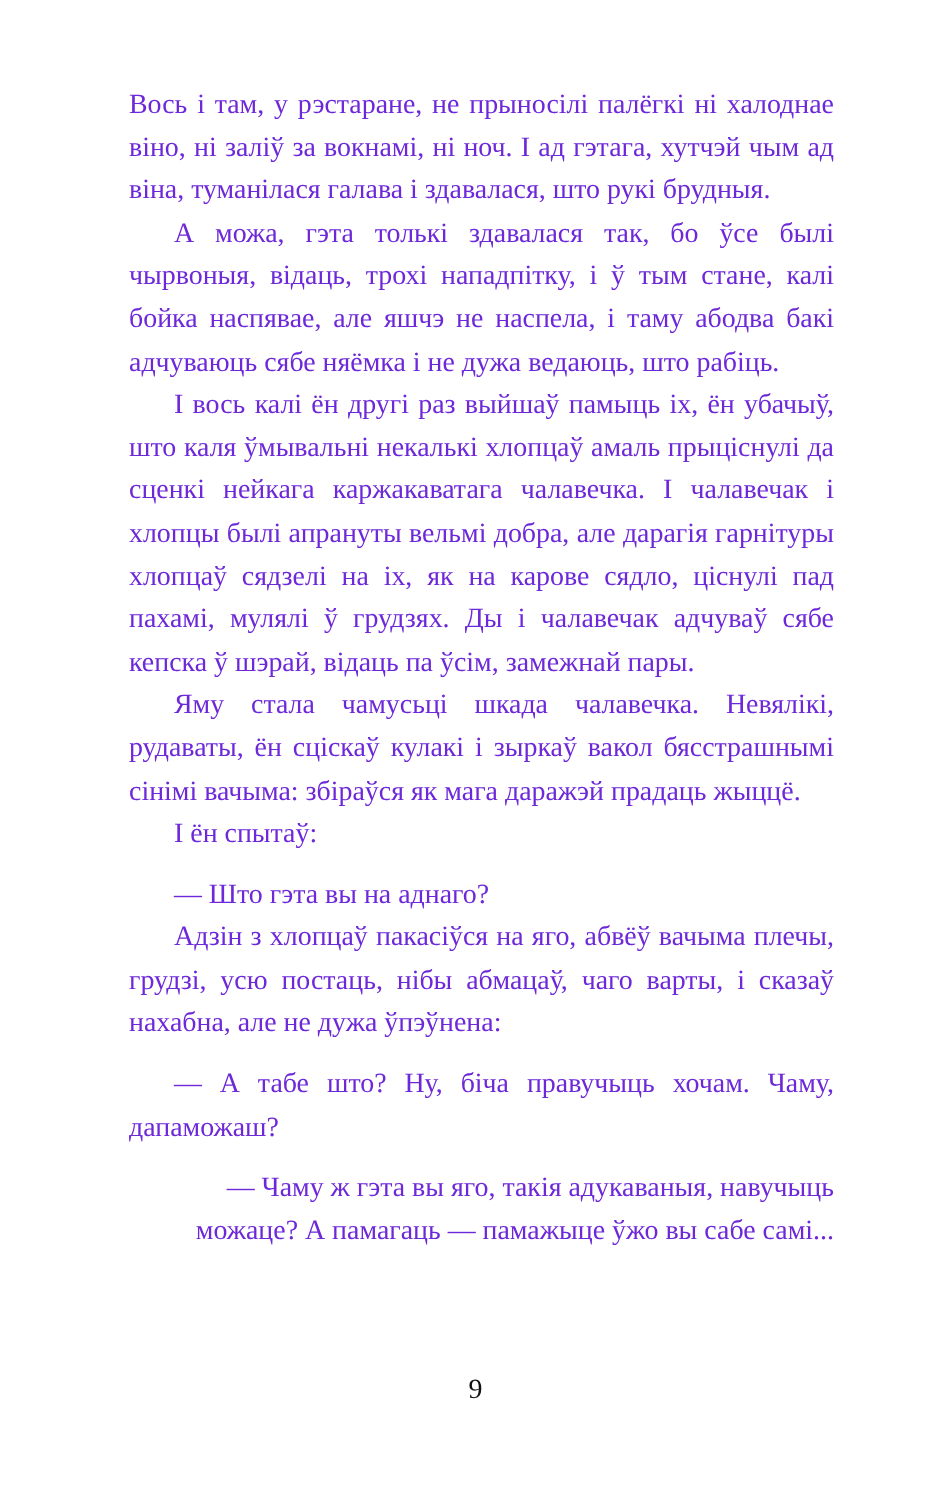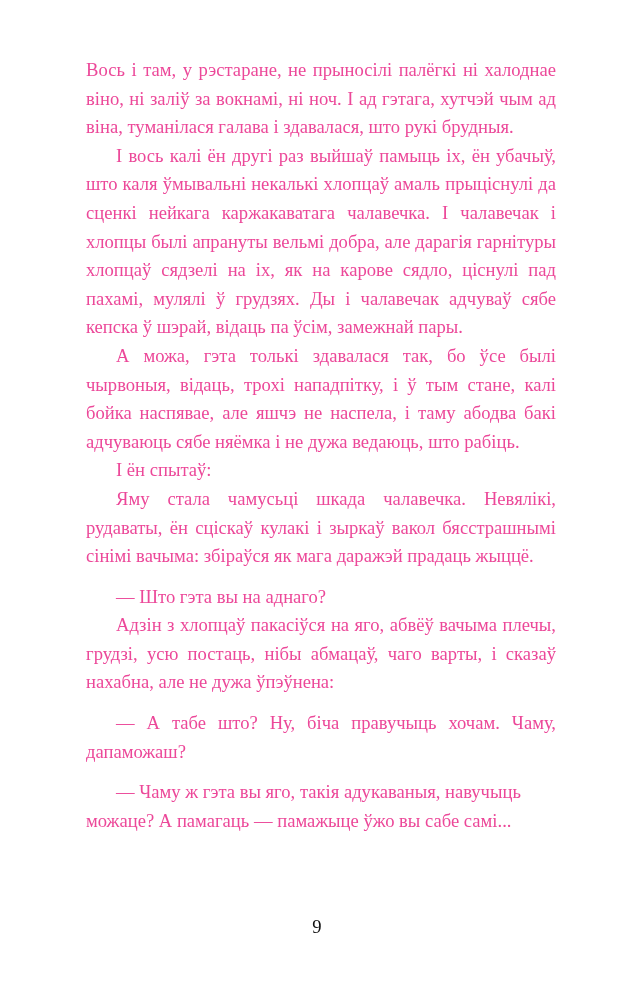--- a/index.html
+++ b/index.html
@@ -23,57 +23,57 @@
     height: 1001px;
     box-sizing: border-box;
     padding: 56px 78px 0 86px;
   }
   .text-body {
     font-size: 18.6px;
     line-height: 28.6px;
     text-align: justify;
     text-justify: inter-word;
     hyphens: none;
-    color: #ec4899;
+    color: #6d28d9;
   }
   .para {
     margin: 0;
     text-indent: 30px;
     text-align: justify;
   }
   .para.no-indent {
     text-indent: 0;
   }
   .para.dash {
     text-indent: 30px;
     margin-top: 12px;
   }
   .para:last-of-type {
-    text-align: left;
+    text-align: right;
   }
   .page-number {
     position: absolute;
     left: 0;
     right: 0;
     top: 916px;
     text-align: center;
     font-size: 18.6px;
     font-family: "Liberation Serif", serif;
     color: #111111;
   }
 </style>
 </head>
 <body>
 
 <div class="page">
   <div class="text-body">
     <p class="para no-indent">Вось і там, у рэстаране, не прыносілі палёгкі ні халоднае віно, ні заліў за вокнамі, ні ноч. І ад гэтага, хутчэй чым ад віна, туманілася галава і здавалася, што рукі брудныя.</p>
+    <p class="para">А можа, гэта толькі здавалася так, бо ўсе былі чырвоныя, відаць, трохі нападпітку, і ў тым стане, калі бойка наспявае, але яшчэ не наспела, і таму абодва бакі адчуваюць сябе няёмка і не дужа ведаюць, што рабіць.</p>
     <p class="para">І вось калі ён другі раз выйшаў памыць іх, ён убачыў, што каля ўмывальні некалькі хлопцаў амаль прыціснулі да сценкі нейкага каржакаватага чалавечка. І чалавечак і хлопцы былі апрануты вельмі добра, але дарагія гарнітуры хлопцаў сядзелі на іх, як на карове сядло, ціснулі пад пахамі, мулялі ў грудзях. Ды і чалавечак адчуваў сябе кепска ў шэрай, відаць па ўсім, замежнай пары.</p>
-    <p class="para">А можа, гэта толькі здавалася так, бо ўсе былі чырвоныя, відаць, трохі нападпітку, і ў тым стане, калі бойка наспявае, але яшчэ не наспела, і таму абодва бакі адчуваюць сябе няёмка і не дужа ведаюць, што рабіць.</p>
+    <p class="para">Яму стала чамусьці шкада чалавечка. Невялікі, рудаваты, ён сціскаў кулакі і зыркаў вакол бясстрашнымі сінімі вачыма: збіраўся як мага даражэй прадаць жыццё.</p>
     <p class="para">І ён спытаў:</p>
-    <p class="para">Яму стала чамусьці шкада чалавечка. Невялікі, рудаваты, ён сціскаў кулакі і зыркаў вакол бясстрашнымі сінімі вачыма: збіраўся як мага даражэй прадаць жыццё.</p>
     <p class="para dash">— Што гэта вы на аднаго?</p>
     <p class="para">Адзін з хлопцаў пакасіўся на яго, абвёў вачыма плечы, грудзі, усю постаць, нібы абмацаў, чаго варты, і сказаў нахабна, але не дужа ўпэўнена:</p>
     <p class="para dash">— А табе што? Ну, біча правучыць хочам. Чаму, дапаможаш?</p>
     <p class="para dash">— Чаму ж гэта вы яго, такія адукаваныя, навучыць можаце? А памагаць — памажыце ўжо вы сабе самі...</p>
   </div>
   <div class="page-number">9</div>
 </div>
 
 </body></html>

